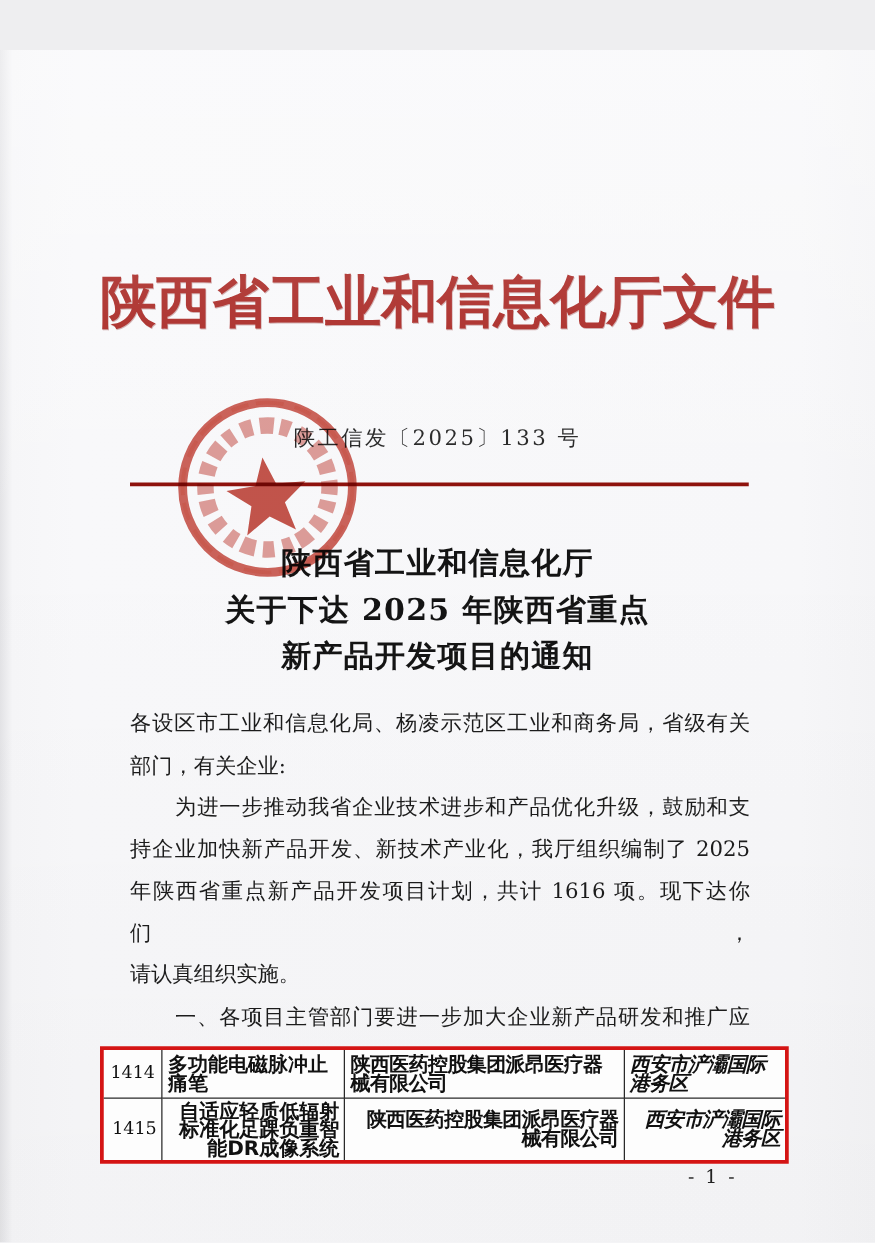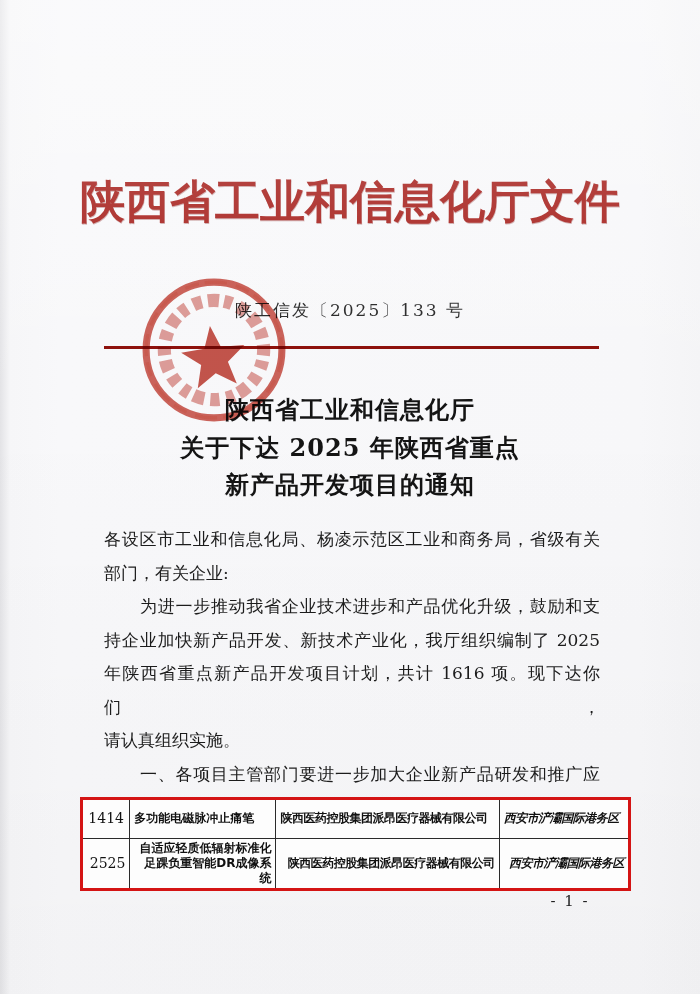--- a/index.html
+++ b/index.html
@@ -8,20 +8,21 @@
     font-family: "DejaVu Serif", "Liberation Serif", serif;
     background: #eeeef0;
     position: relative;
     overflow: hidden;
   }
   .page {
     position: absolute; inset: 0;
     background:
       linear-gradient(90deg, #e3e3e6 0px, #f6f6f8 10px, #f8f8fa 60px, #f7f7f9 640px, #f4f4f6 700px),
       #f7f7f9;
+    margin-top: 40px;
   }
   .page::after{
     content:""; position:absolute; inset:0;
     background: linear-gradient(180deg, rgba(255,255,255,.35), rgba(0,0,0,0) 40%, rgba(0,0,0,.02) 95%);
     pointer-events:none;
   }
 
   .header-title{
     position:absolute; top:172px; left:0; width:700px;
     text-align:center; font-weight:bold; font-size:45px; letter-spacing:0px;
@@ -61,21 +62,21 @@
   .body-text .line.indent{ text-indent:36px; }
 
   .doc-table-wrap{
     position:absolute; top:797px; left:80px; width:551px;
     border:3px solid #d41414; background:#fdfdfd; z-index:4;
   }
   table.doc-table{ border-collapse:collapse; width:100%; table-layout:fixed; }
   .doc-table td{
     border:1.5px solid #2a2a2a;
     font-family:"DejaVu Sans","Liberation Sans",sans-serif;
-    font-weight:bold; font-size:12px; color:#111;
+    font-weight:bold; font-size:16px; color:#111;
     padding:2px 4px; line-height:15px; vertical-align:middle;
     overflow:hidden;
   }
   .doc-table tr:first-child td{ border-top:none; }
   .doc-table tr:last-child td{ border-bottom:none;text-align:right; }
   .doc-table td:first-child{ border-left:none; }
   .doc-table td:last-child{ border-right:none; }
   .doc-table .col-id{ width:8.6%; text-align:center; font-family:"DejaVu Serif",serif; font-weight:normal; font-size:14px; }
   .doc-table .col-product{ width:26.8%; }
   .doc-table .col-company{ width:41%; letter-spacing:-0.5px;}
@@ -133,21 +134,21 @@
   <div class="doc-table-wrap">
     <table class="doc-table">
       <tbody>
         <tr class="r1">
           <td class="col-id">1414</td>
           <td class="col-product">多功能电磁脉冲止痛笔</td>
           <td class="col-company">陕西医药控股集团派昂医疗器械有限公司</td>
           <td class="col-location">西安市浐灞国际港务区</td>
         </tr>
         <tr class="r2">
-          <td class="col-id">2525</td>
+          <td class="col-id">1415</td>
           <td class="col-product">自适应轻质低辐射标准化足踝负重智能DR成像系统</td>
           <td class="col-company">陕西医药控股集团派昂医疗器械有限公司</td>
           <td class="col-location">西安市浐灞国际港务区</td>
         </tr>
       </tbody>
     </table>
   </div>
 
   <div class="page-number">- 1 -</div>
 

